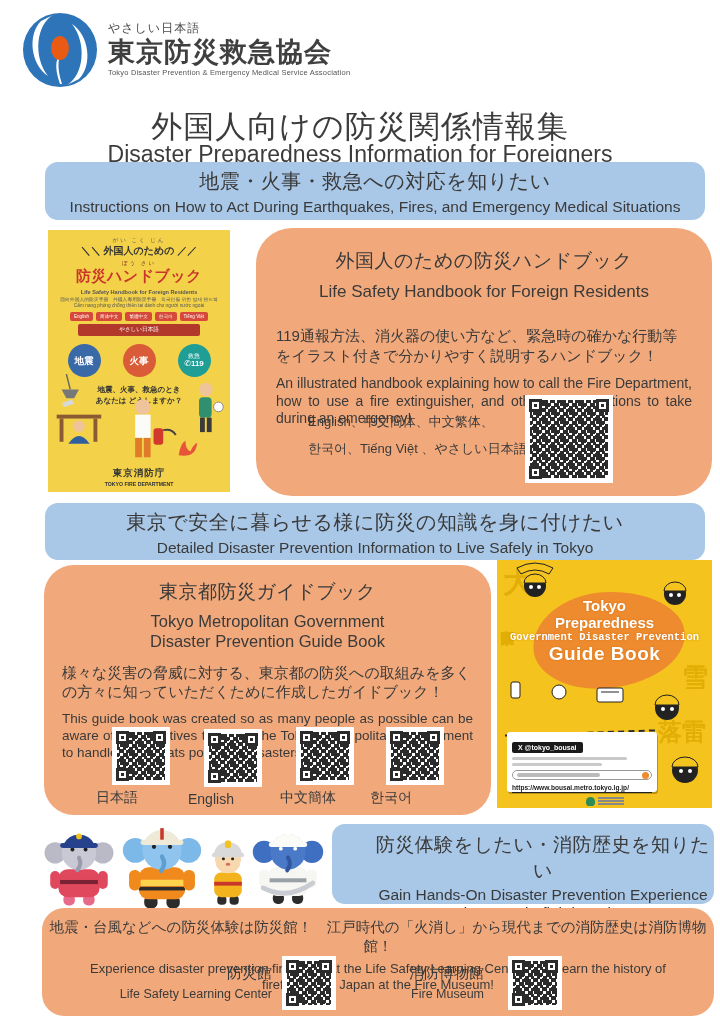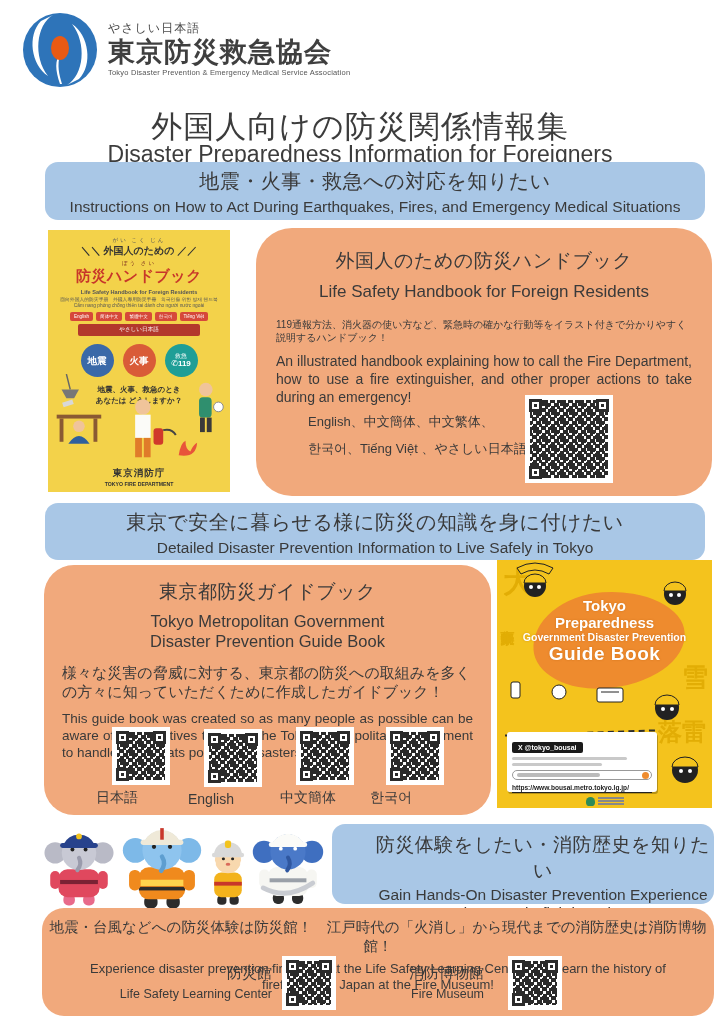--- a/index.html
+++ b/index.html
@@ -23,21 +23,21 @@
   .banner1 { left:45px; top:162px; width:660px; height:58px; }
   .banner2 { left:45px; top:503px; width:660px; height:57px; }
   .banner3 { left:332px; top:824px; width:382px; height:80px;padding-left:40px; }
   .banner3 .b-jp { font-size:19px; margin-top:8px; }
   .banner3 .b-en { font-size:15.5px; margin-top:2px; line-height:1.15; }
   
   .card { position:absolute; background:#f1a97c; color:#3a3a3a; }
   .card1 { left:256px; top:228px; width:456px; height:268px; border-radius:36px; padding:14px 20px; }
   .card1 .c-title-jp { text-align:center; font-size:19px; margin-top:6px; letter-spacing:.5px; }
   .card1 .c-title-en { text-align:center; font-size:17px; margin-top:8px; }
-  .card1 .c-desc-jp { font-size:10px; line-height:1.32; margin-top:16px; }
+  .card1 .c-desc-jp { font-size:15px; line-height:1.32; margin-top:24px; }
   .card1 .c-desc-en { font-size:14px; line-height:1.28; margin-top:9px; text-align:justify; }
   .langs1 { position:absolute; left:52px; top:180px; font-size:13px; line-height:2.1; }
   .card2 { left:44px; top:565px; width:447px; height:250px; border-radius:30px; padding:12px 18px; }
   .card2 .c-title-jp { text-align:center; font-size:19px; margin-top:2px; letter-spacing:.5px; }
   .card2 .c-title-en { text-align:center; font-size:16.5px; line-height:1.2; margin-top:7px; }
   .card2 .c-desc-jp { font-size:15px; line-height:1.32; margin-top:11px; }
   .card2 .c-desc-en { font-size:13.5px; line-height:1.26; margin-top:8px; text-align:justify; }
   .card3 { left:42px; top:908px; width:672px; height:108px; border-radius:22px; padding:7px 1px; }
   .card3 .c-jp { text-align:center; font-size:14.5px; margin-top:3px; }
   .card3 .c-en { text-align:center; font-size:13px; line-height:1.25; margin-top:5px; padding:0 30px; }
@@ -63,38 +63,38 @@
   .hb-cover { position:absolute; left:48px; top:230px; width:182px; height:262px; background:#f3d24a; text-align:center; overflow:hidden; }
   .hb-furi { font-size:5.5px; color:#555; margin-top:7px; letter-spacing:2px; }
   .hb-head { font-size:10px; font-weight:bold; color:#333; }
   .hb-furi2 { font-size:5.5px; color:#7a2a20; margin-top:2px; letter-spacing:2px; }
   .hb-title { font-size:15px; font-weight:bold; color:#c8372a; letter-spacing:.5px; }
   .hb-sub-en { font-size:5.6px; font-weight:bold; color:#555; margin-top:3px; }
   .hb-sub { font-size:4.8px; color:#555; margin-top:1px; }
   .hb-chips { display:flex; justify-content:center; gap:3px; margin-top:4px; }
   .hb-chip { background:#d6483a; color:#fff; font-size:4.6px; padding:2px 4px; border-radius:2px; }
   .hb-easy { background:#b3382c; color:#fff; font-size:5.6px; width:122px; margin:3px auto 0; padding:2px 0; border-radius:2px; }
-  .hb-circles { display:flex; justify-content:center; gap:9px; margin-top:8px; }
+  .hb-circles { display:flex; justify-content:center; gap:22px; margin-top:8px; }
   .hb-circle { width:33px; height:33px; border-radius:50%; color:#fff; display:flex; flex-direction:column; align-items:center; justify-content:center; line-height:1; }
   .hb-circle.quake { background:#3a69a8; font-size:9.5px; font-weight:bold; }
   .hb-circle.fire  { background:#d95b38; font-size:9.5px; font-weight:bold; }
   .hb-circle.emg   { background:#1f9e96;text-align:right; }
   .hb-circle.emg .t1 { font-size:6px; } .hb-circle.emg .t2 { font-size:8px; font-weight:bold; margin-top:1px; }
   .hb-q { font-size:7.5px; font-weight:bold; color:#333; margin-top:7px; line-height:1.5; }
   .hb-illust { position:absolute; left:0; bottom:26px; width:182px; height:92px; }
   .hb-dept { position:absolute; bottom:12px; width:100%; font-size:9.5px; font-weight:bold; color:#333; letter-spacing:1px; }
   .hb-dept-en { position:absolute; bottom:5px; width:100%; font-size:5.2px; font-weight:bold; color:#333; }
   
   .gb-cover { position:absolute; left:497px; top:560px; width:215px; height:248px; background:#f4c31d; overflow:hidden; }
   .gb-mark { position:absolute; color:#e2ad05; font-weight:bold; }
   .gb-blob { position:absolute; left:36px; top:32px; width:152px; height:96px; background:#ee8b2e;
     border-radius:48% 52% 55% 45% / 55% 48% 52% 45%; transform:rotate(-4deg); }
   .gb-title { position:absolute; left:0; top:38px; width:100%; text-align:center; color:#fff; font-weight:bold; line-height:1.12;
     text-shadow:0 0 2px rgba(180,90,0,.5); }
-  .gb-t1 { font-size:15px; } .gb-t2 { font-size:15px; } .gb-t3 { font-size:10.5px; } .gb-t4 { font-size:19px; letter-spacing:.5px; }
+  .gb-t1 { font-size:15px; } .gb-t2 { font-size:15px; } .gb-t3 { font-size:10.5px;font-family:Liberation Mono, monospace; } .gb-t4 { font-size:19px; letter-spacing:.5px; }
   .gb-rope { position:absolute; left:8px; top:172px; width:150px; border-top:2.5px dashed #2c2c2c; transform:rotate(-2deg); }
   .gb-box { position:absolute; left:10px; bottom:16px; width:150px; height:60px; background:#fff; border-radius:3px;
     box-shadow:1px 2px 0 rgba(0,0,0,.25); padding:4px 5px; }
   .gb-handle { display:inline-block; background:#1a1a1a; color:#fff; font-size:7px; font-weight:bold; padding:2px 6px; border-radius:2px; }
   .gb-line { height:3px; background:#c9c9c9; border-radius:2px; margin-top:3px; }
   .gb-search { position:relative; height:10px; border:1px solid #999; border-radius:6px; margin-top:4px; }
   .gb-search::before { content:""; position:absolute; left:4px; top:2px; width:60%; height:4px; background:#bbb; border-radius:2px; }
   .gb-search::after { content:""; position:absolute; right:2px; top:1px; width:7px; height:7px; border-radius:50%; background:#ee8b2e; }
   .gb-url { font-size:6.6px; font-weight:bold; color:#222; margin-top:4px; border-bottom:1.5px solid #222; padding-bottom:1px; }
   .gb-gov { position:absolute; left:50%; bottom:2px; transform:translateX(-50%); display:flex; gap:3px; align-items:center; }

